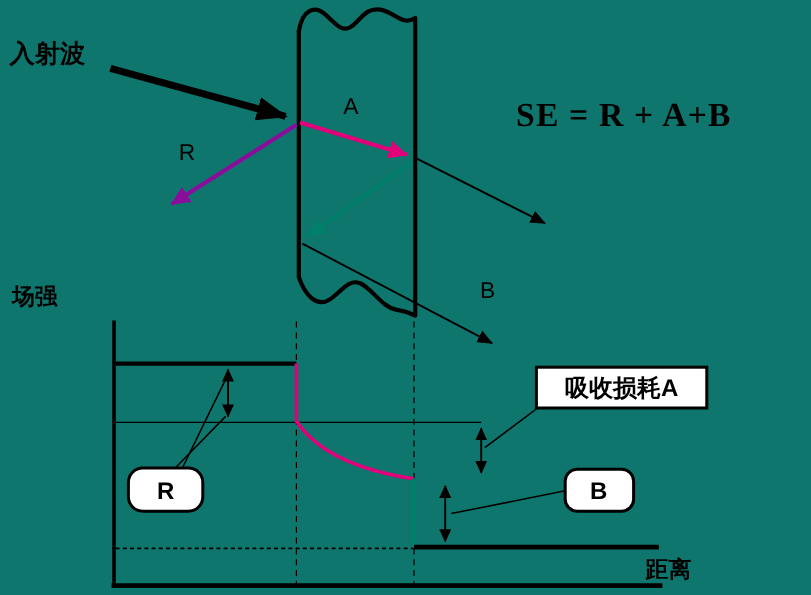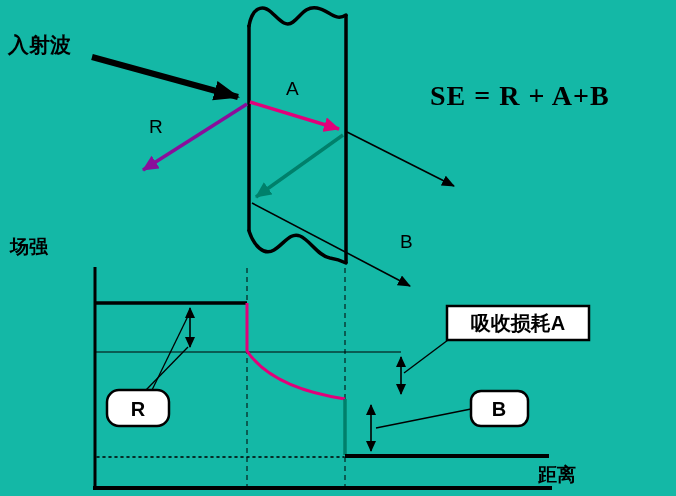--- a/index.html
+++ b/index.html
@@ -1,19 +1,19 @@
 <!DOCTYPE html>
 <html><head>
 <meta charset="utf-8">
 <style>
   html,body{margin:0;padding:0;background:#ffffff;}
   #stage{
     position:relative;
     width:676px;height:496px;
-    background:#14b8a6;
+    background:#0f766e;
     font-family:"Liberation Sans", sans-serif;
     overflow:hidden;
   }
   svg{display:block;}
   text{font-family:"Liberation Sans", sans-serif;fill:#000;}
   .cjk-bold{font-weight:bold;}
   .var-label{font-size:19px;}
   .formula{font-family:"Liberation Serif", serif;font-weight:bold;font-size:28px;letter-spacing:1px;}
   .callout-label{font-weight:bold;font-size:20px;text-anchor:middle;}
   .axis-label{font-weight:bold;font-size:19px;}

